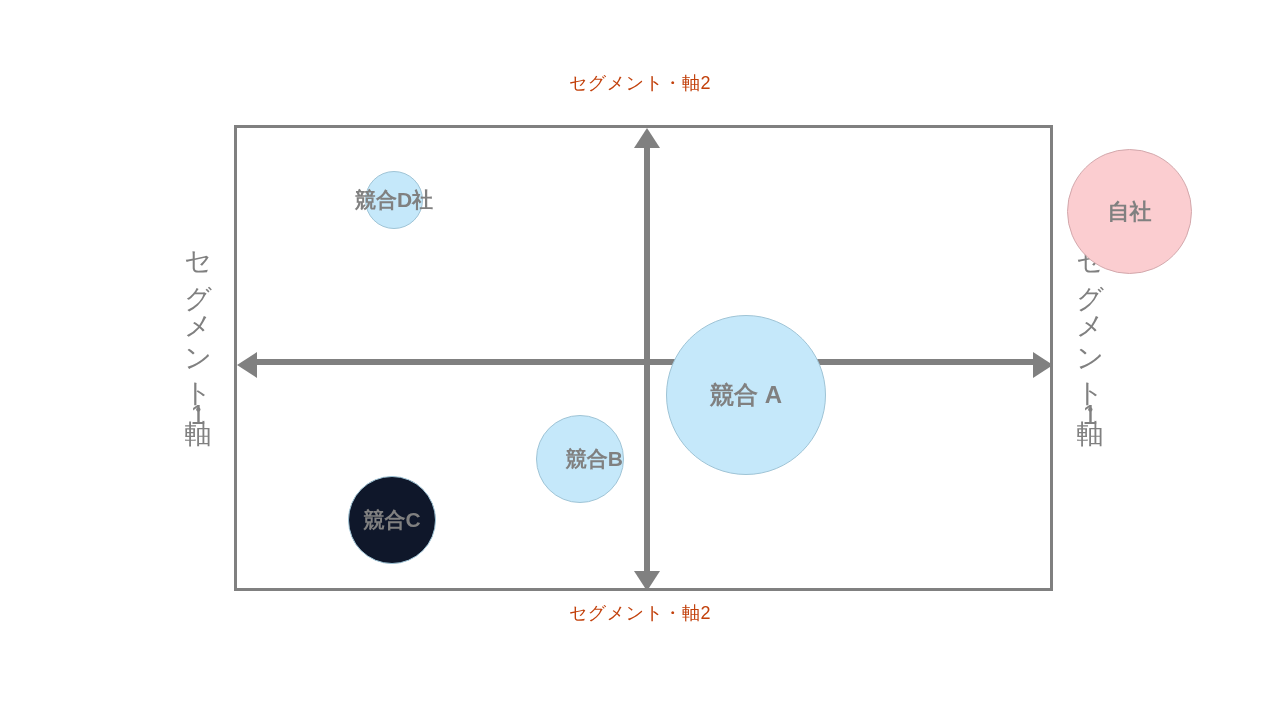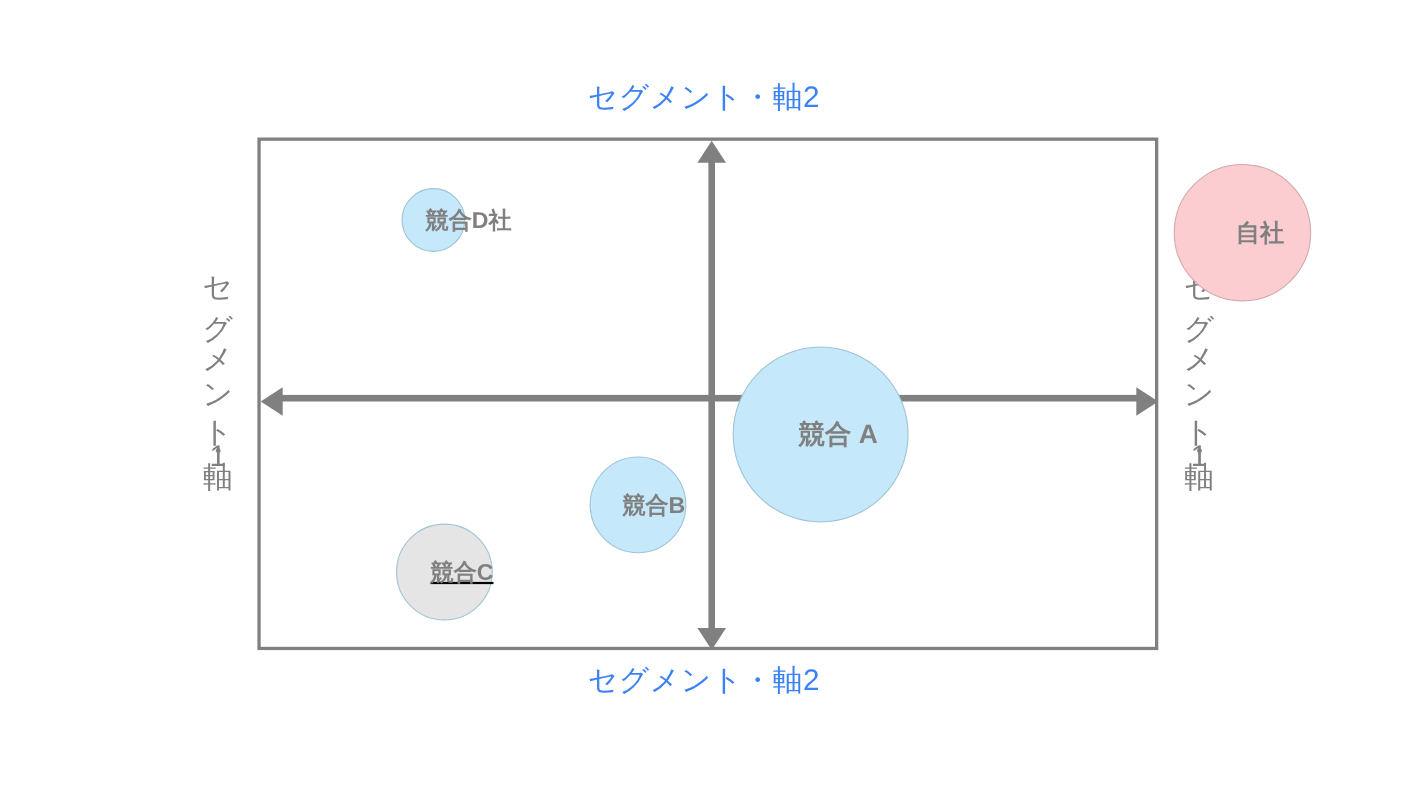--- a/index.html
+++ b/index.html
@@ -16,22 +16,22 @@
   #stage {
     position: relative;
     width: 1280px;
     height: 720px;
     background: #ffffff;
   }
 
   
   .axis-caption {
     position: absolute;
-    color: #3b82f6;
-    font-size: 27px;
+    color: #c2410c;
+    font-size: 18px;
     font-weight: 400;
     letter-spacing: 0.5px;
     white-space: nowrap;
     line-height: 1.1;
   }
   #caption-top {
     left: 0;
     right: 0;
     top: 74px;
     text-align: center;
@@ -133,21 +133,20 @@
     display: flex;
     align-items: center;
     justify-content: center;
   }
   .bubble-label {
     color: #808080;
     font-weight: bold;
     white-space: nowrap;
     text-align: center;
     pointer-events: none;
-    margin-left: 32px;
   }
 
   #bubble-self {
     left: 830px;
     top: 21px;
     width: 125px;
     height: 125px;
     background: #fbcdd0;
     border: 1px solid #d3a8ac;
   }
@@ -168,27 +167,26 @@
     top: 287px;
     width: 88px;
     height: 88px;
     background: #c5e8fa;
     border: 1px solid #9fc4d6;
     justify-content: flex-end;
   }
   #bubble-b .bubble-label { font-size: 21px; }
 
   #bubble-c {
-    left: 123px;
+    left: 111px;
     top: 348px;
     width: 88px;
     height: 88px;
-    background: #e5e5e5;
-    border: 1px solid #9fc4d6;
-    text-decoration: underline;
+    background: #0f172a;
+    border: 1px solid #9fc4d6;
   }
   #bubble-c .bubble-label { font-size: 21px; }
 
   #bubble-d {
     left: 128px;
     top: 43px;
     width: 58px;
     height: 58px;
     background: #c5e8fa;
     border: 1px solid #9fc4d6;

